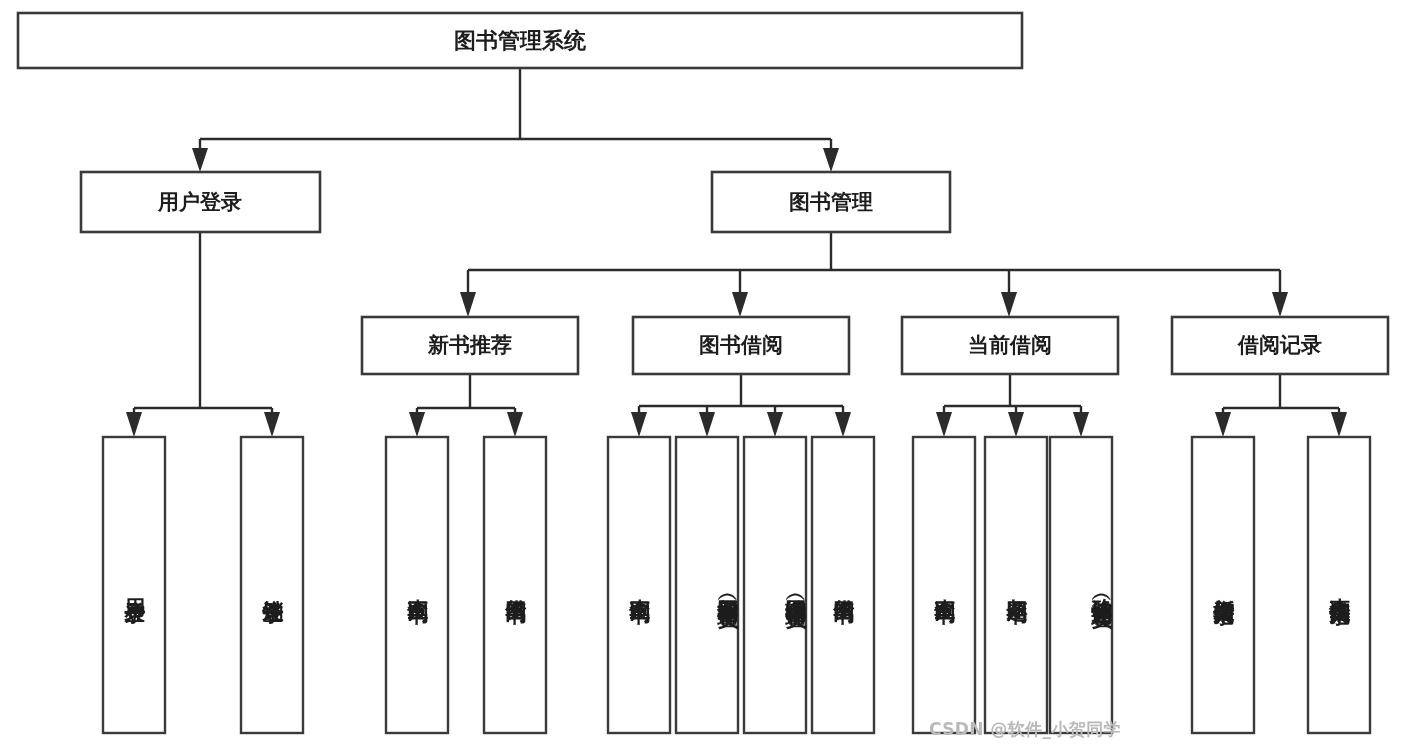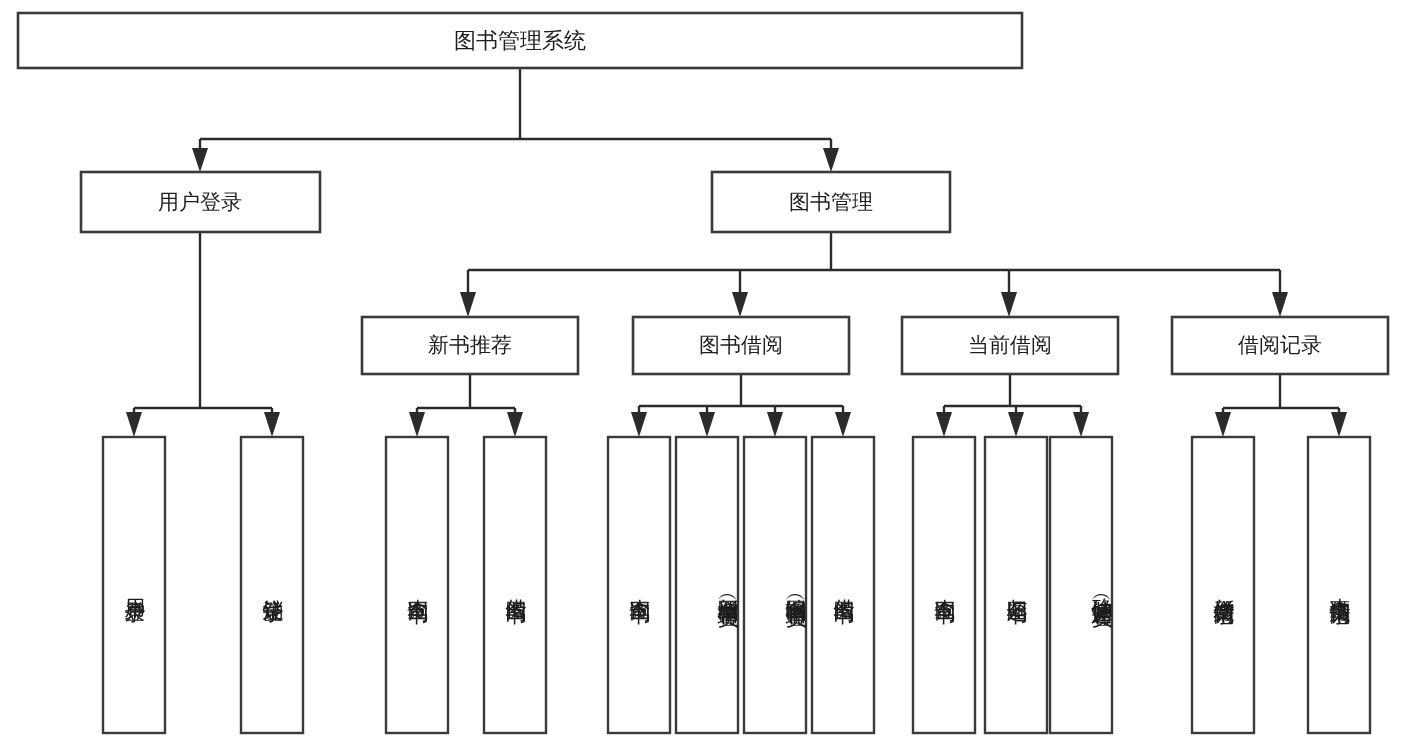--- a/index.html
+++ b/index.html
@@ -12,20 +12,21 @@
     width: 1405px;
     height: 747px;
     font-family: "DejaVu Sans", "Liberation Sans", sans-serif;
     overflow: hidden;
   }
   #diagram-root {
     position: relative;
     width: 1131px;
     height: 747px;
     background: #ffffff;
+    font-weight: bold;
   }
   svg#diagram-svg {
     position: absolute;
     left: 0;
     top: 0;
     width: 1405px;
     height: 747px;
     display: block;
   }
   .node-box {
@@ -206,13 +207,14 @@
   <div class="v-label" style="left:608px; top:437px; width:62px; height:296px; display:flex; align-items:center; justify-content:center;">查询图书</div>
   <div class="v-label" style="left:676px; top:443px; width:62px; height:290px; display:flex; align-items:flex-start; justify-content:center;">新增图书（管理员）</div>
   <div class="v-label" style="left:744px; top:443px; width:62px; height:290px; display:flex; align-items:flex-start; justify-content:center;">编辑图书（管理员）</div>
   <div class="v-label" style="left:812px; top:437px; width:62px; height:296px; display:flex; align-items:center; justify-content:center;">借阅图书</div>
   <div class="v-label" style="left:913px; top:437px; width:62px; height:296px; display:flex; align-items:center; justify-content:center;">查询图书</div>
   <div class="v-label" style="left:985px; top:437px; width:62px; height:296px; display:flex; align-items:center; justify-content:center;">归还图书</div>
   <div class="v-label" style="left:1050px; top:443px; width:62px; height:290px; display:flex; align-items:flex-start; justify-content:center;">确认归还（管理员）</div>
   <div class="v-label" style="left:1192px; top:437px; width:62px; height:296px; display:flex; align-items:center; justify-content:center;">新增借阅记录</div>
   <div class="v-label" style="left:1308px; top:437px; width:62px; height:296px; display:flex; align-items:center; justify-content:center;">查询借阅记录</div>
 
+  <div class="watermark">CSDN @软件_小贺同学</div>
 </div>
 
 </body></html>

